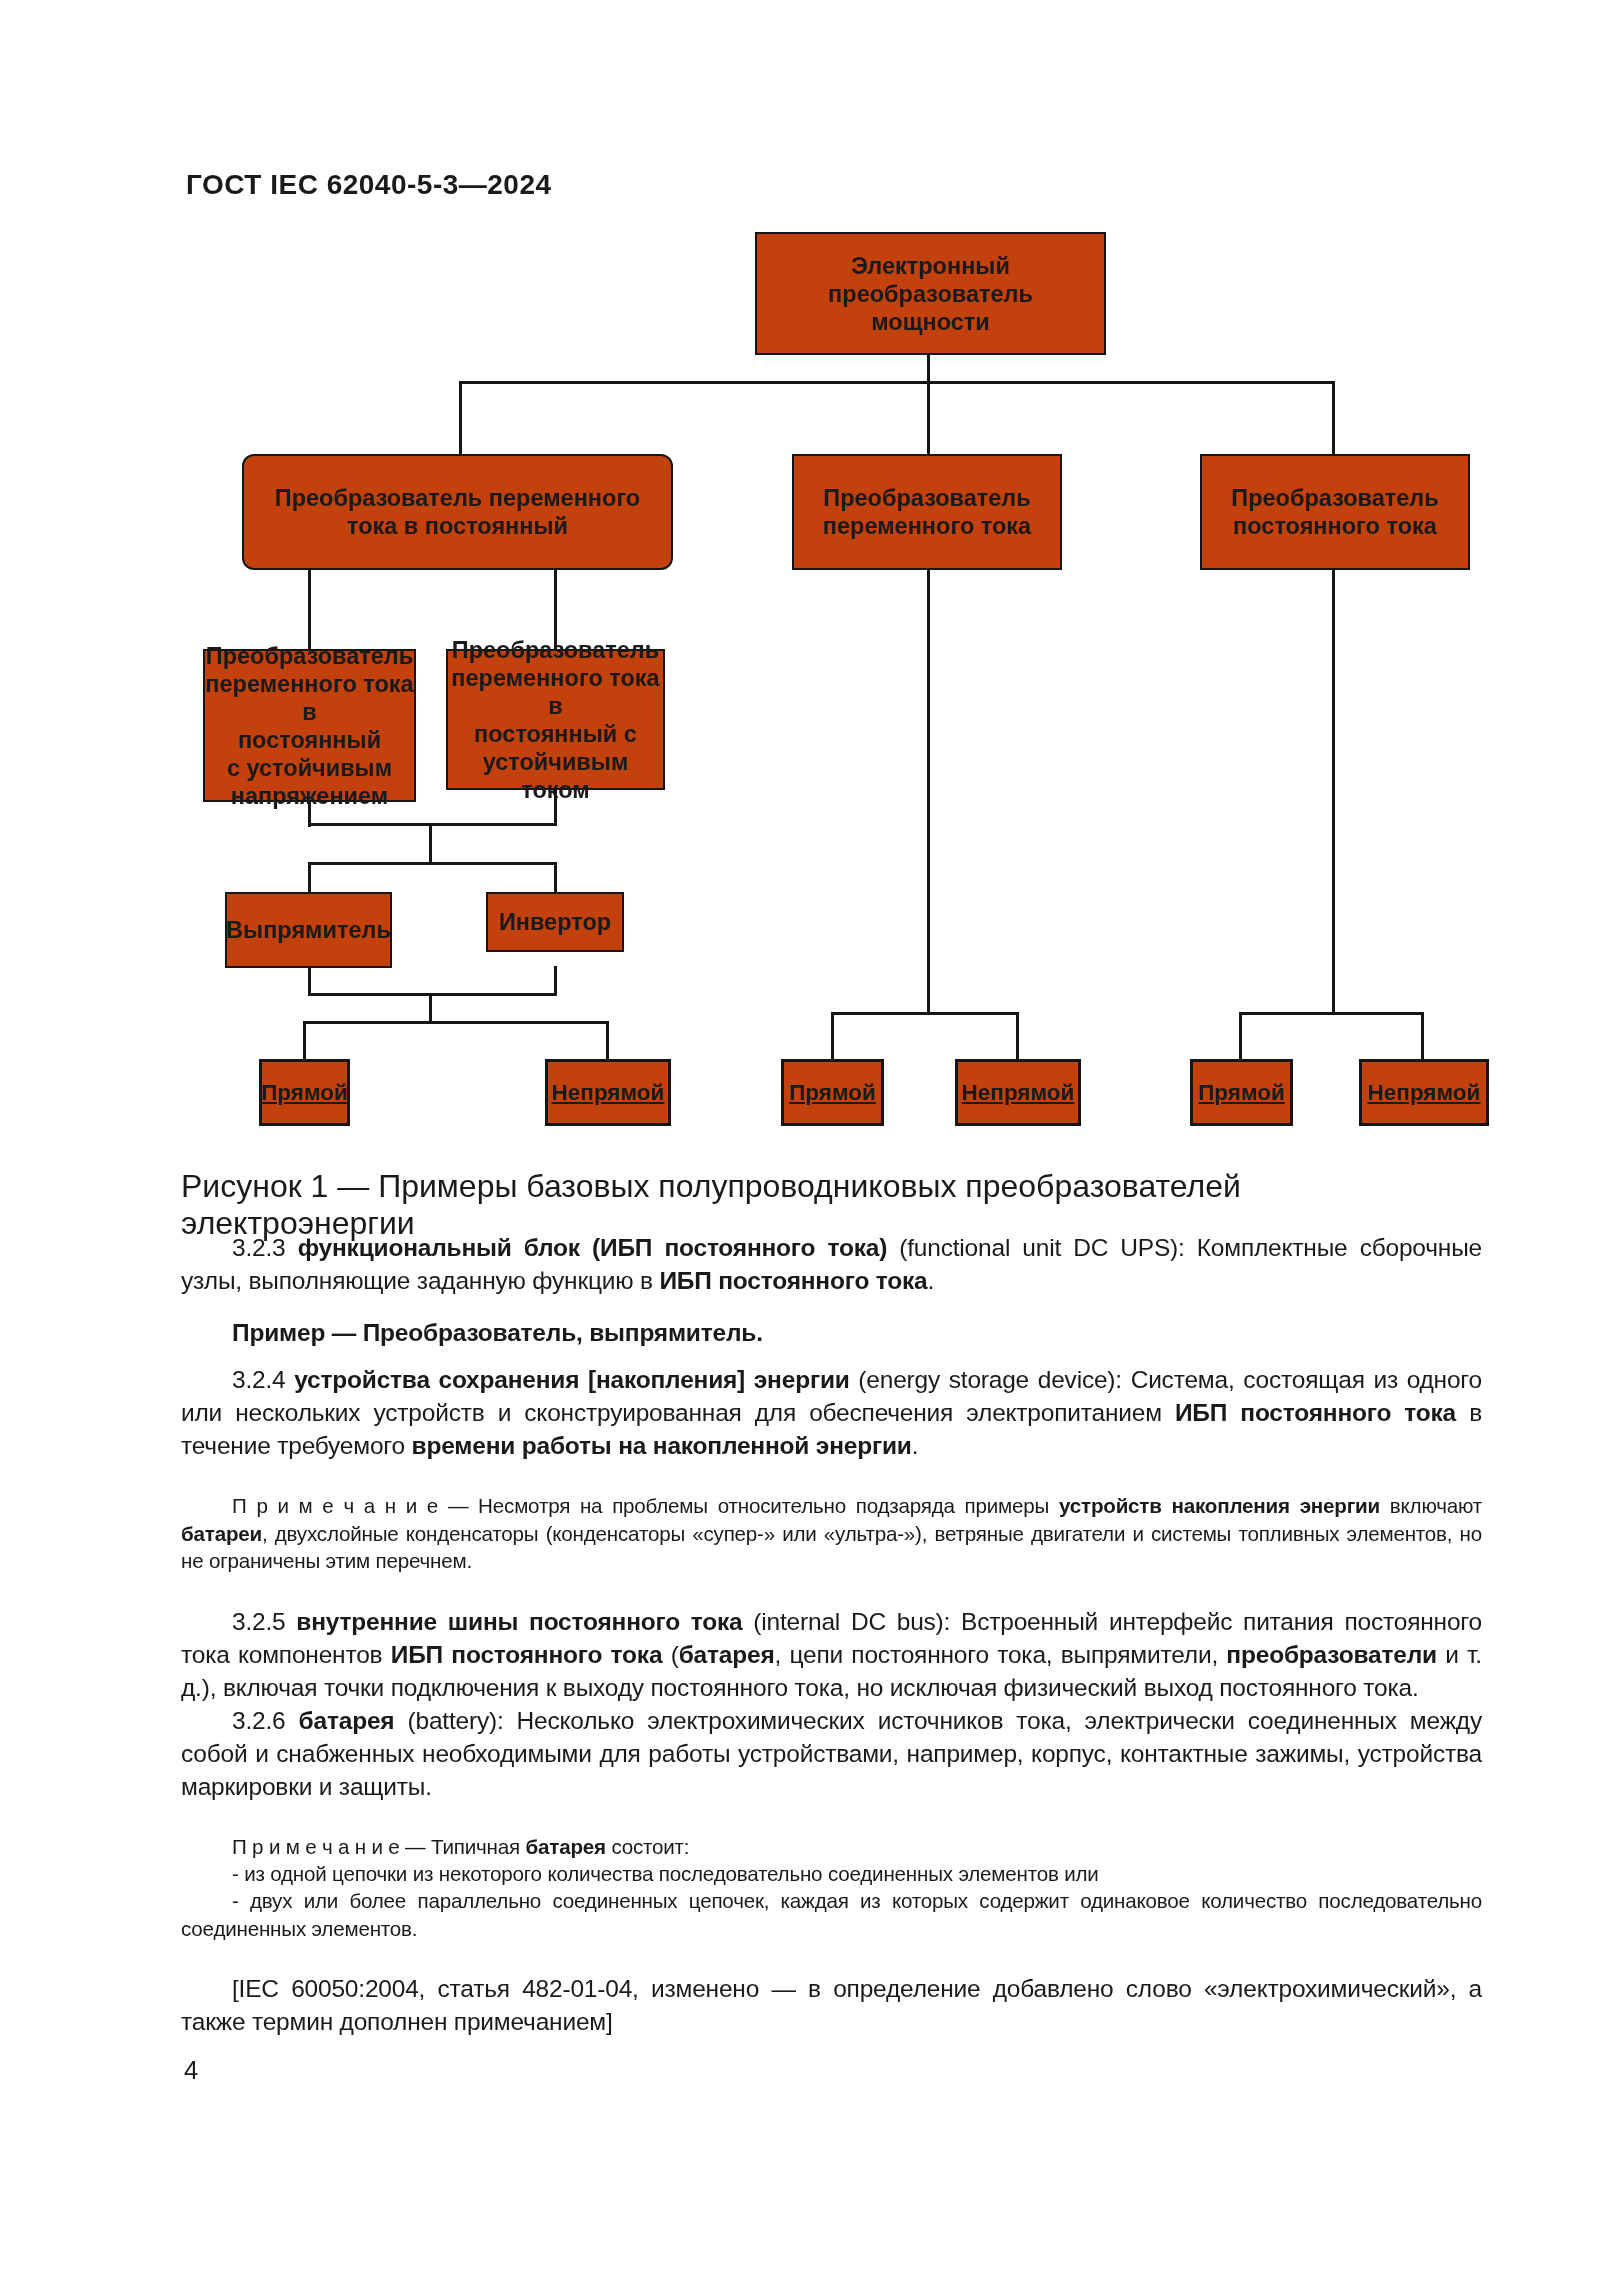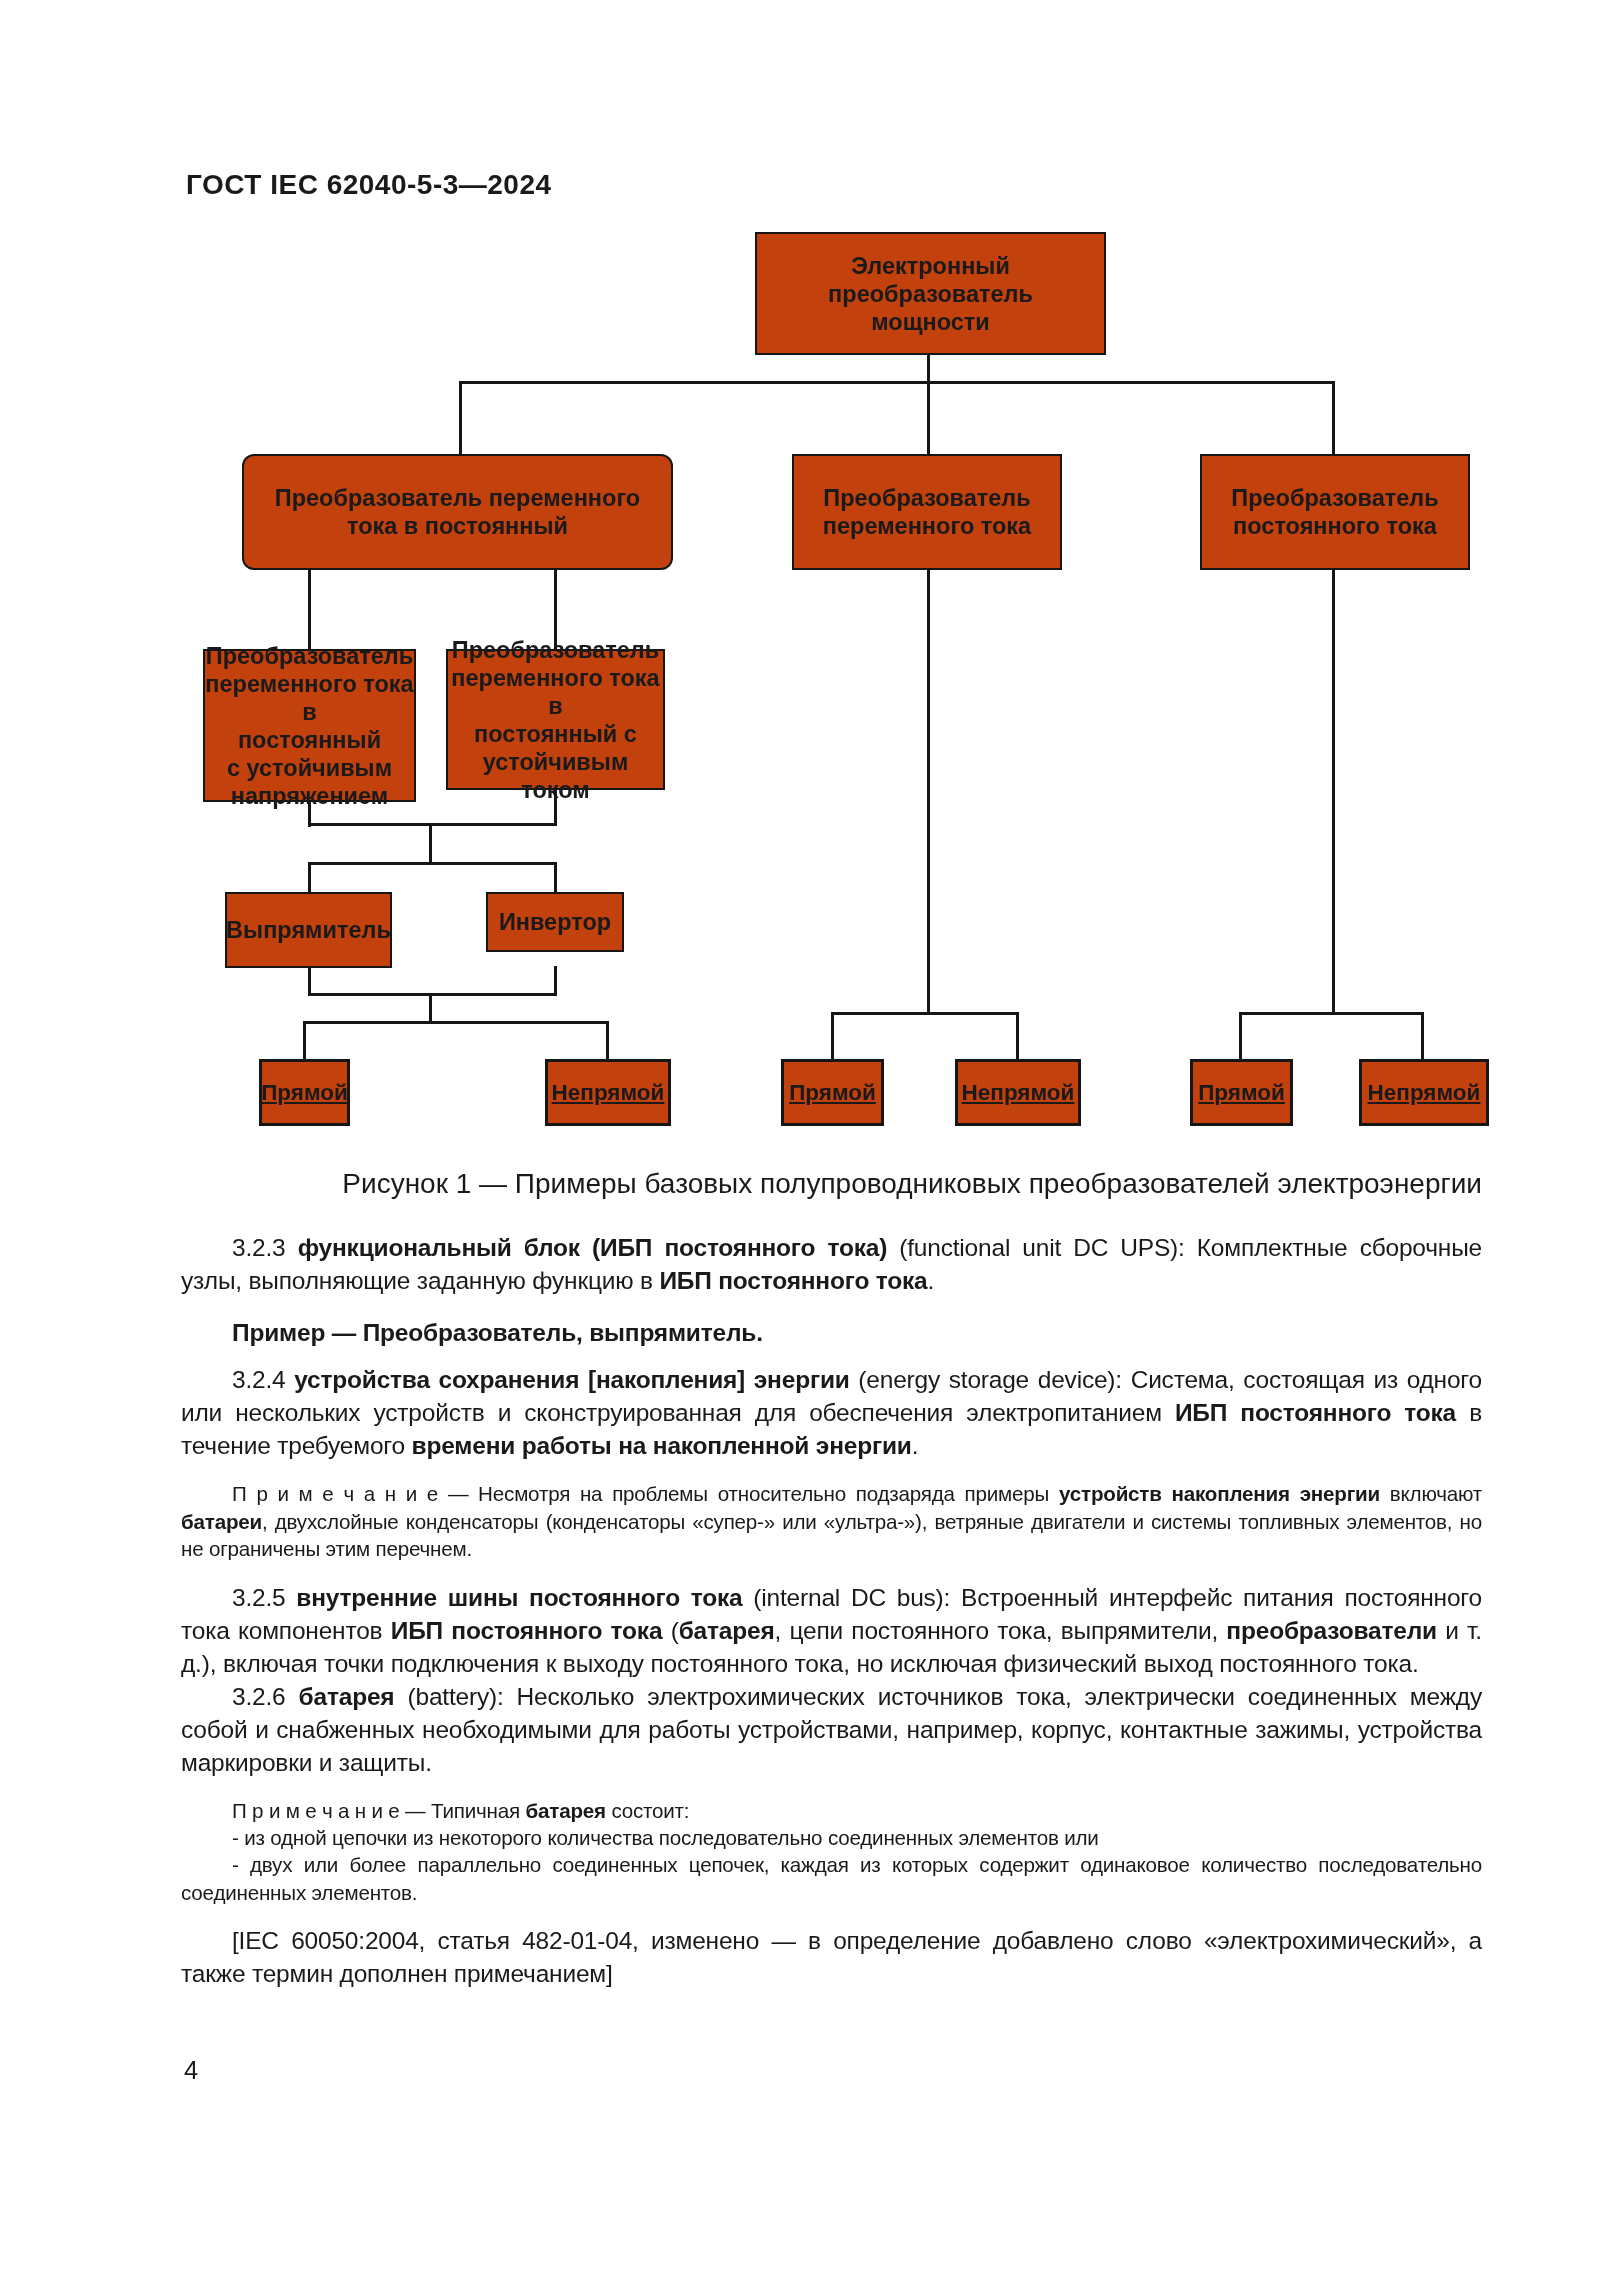--- a/index.html
+++ b/index.html
@@ -38,31 +38,31 @@
   .b-rect { left:225px; top:892px; width:167px; height:76px; }
   .b-inv  { left:486px; top:892px; width:138px; height:60px; }
   .b-d1 { left:259px;  top:1059px; width:91px;  height:67px; }
   .b-n1 { left:545px;  top:1059px; width:126px; height:67px; }
   .b-d2 { left:781px;  top:1059px; width:103px; height:67px; }
   .b-n2 { left:955px;  top:1059px; width:126px; height:67px; }
   .b-d3 { left:1190px; top:1059px; width:103px; height:67px; }
   .b-n3 { left:1359px; top:1059px; width:130px; height:67px; }
   .caption {
     position:absolute; left:181px; top:1168px; width:1301px;
-    text-align:right; font-size:28px;
+    text-align:left; font-size:32px;
   }
   
   .content {
     position:absolute; left:181px; top:1231px; width:1301px;
     font-size:24.5px; line-height:33px; text-align:justify;
     letter-spacing:-0.2px;
   }
   .para { margin:0; text-indent:51px; }
   .example { margin:18.6px 0 14.7px; text-indent:51px; font-weight:bold; }
-  .note { font-size:20.6px; line-height:27.4px; margin:18px 0; }
+  .note { font-size:20.6px; line-height:27.4px; margin:30px 0; }
   .note p { margin:0; text-indent:51px; }
   .page-number { position:absolute; left:184px; top:2056px; font-size:25.5px; }
   .b { font-weight:bold; }
 </style>
 </head>
 <body>
 
 <div class="page">
 
   <div class="doc-header">ГОСТ IEC 62040-5-3—2024</div>

